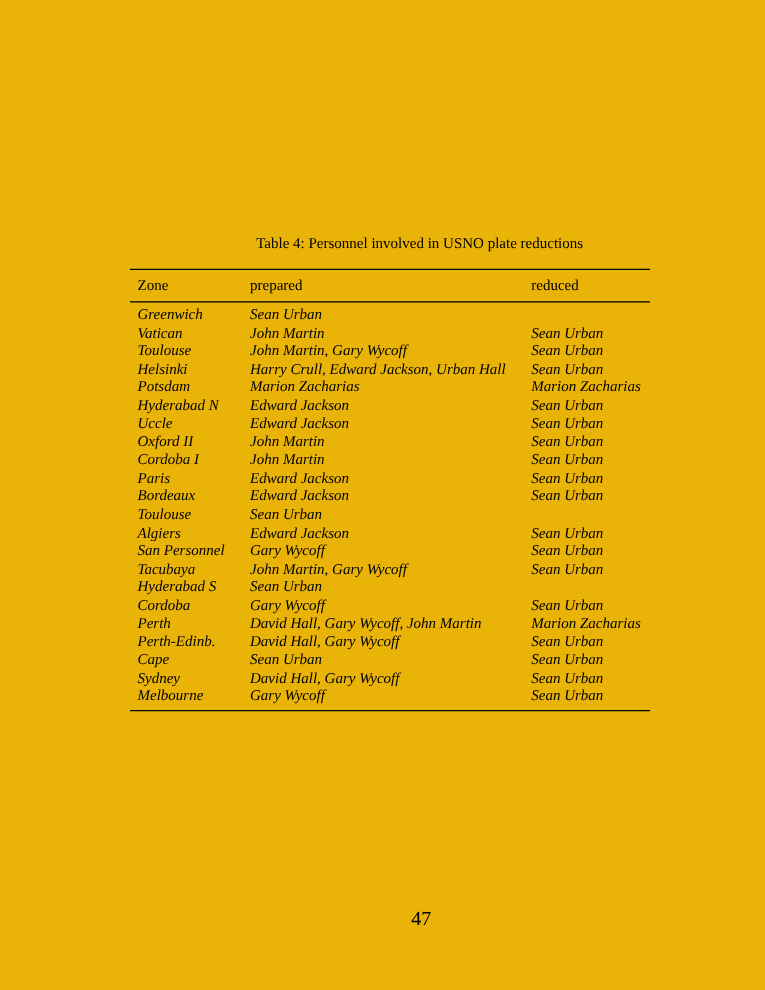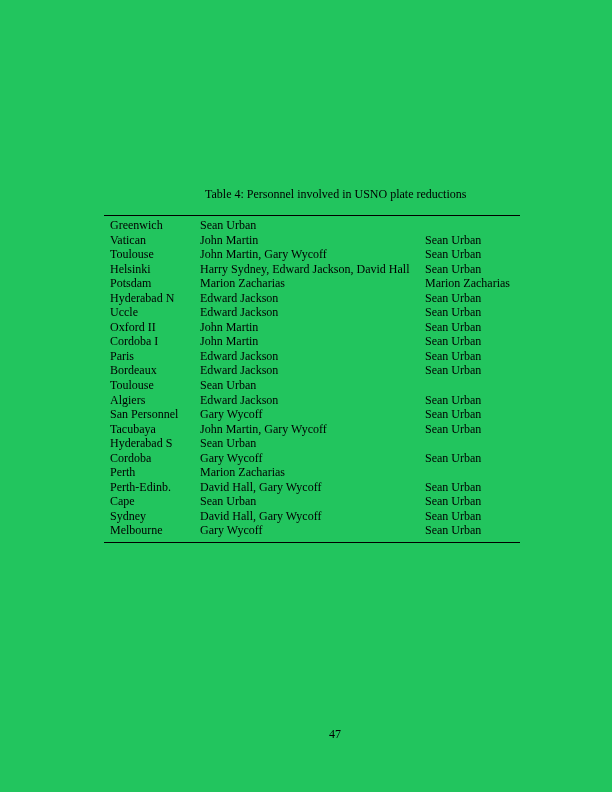--- a/index.html
+++ b/index.html
@@ -4,21 +4,21 @@
 <style>
   html, body {
     margin: 0;
     padding: 0;
     background: #ffffff;
   }
   .page {
     position: relative;
     width: 612px;
     height: 792px;
-    background: #22c55e;
+    background: #eab308;
     color: #000000;
     font-family: "Liberation Serif", "DejaVu Serif", serif;
     overflow: hidden;
   }
   .caption {
     position: absolute;
     top: 187px;
     left: 205px;
     font-size: 12px;
     white-space: nowrap;
@@ -34,69 +34,75 @@
   .thead {
     display: grid;
     grid-template-columns: 96px 225px 95px;
     height: 25px;
     align-items: center;
     border-bottom: 1px solid #000;
     font-size: 12px;
   }
   .tbody {
     padding: 2px 0 4px 0;
+    font-style: italic;
   }
   .trow {
     display: grid;
     grid-template-columns: 96px 225px 95px;
     height: 14.55px;
     line-height: 14.55px;
     font-size: 12px;
   }
   .cell {
     white-space: nowrap;
     overflow: hidden;
   }
   .c1 { padding-left: 6px; }
   .pageno {
     position: absolute;
     top: 727px;
     left: 329px;
-    font-size: 12px;
+    font-size: 16px;
   }
 </style>
 </head>
 <body>
 
 <div class="page">
 
   <div class="caption">Table 4: Personnel involved in USNO plate reductions</div>
 
   <div class="ptable">
+    <div class="thead">
+      <div class="cell c1">Zone</div>
+      <div class="cell c2">prepared</div>
+      <div class="cell c3">reduced</div>
+    </div>
     <div class="tbody">
   <div class="trow">
     <div class="cell c1">Greenwich</div>
     <div class="cell c3">Sean Urban</div>
   </div>
 
   <div class="trow">
     <div class="cell c1">Vatican</div>
     <div class="cell c2">John Martin</div>
     <div class="cell c3">Sean Urban</div>
   </div>
 
   <div class="trow">
     <div class="cell c1">Toulouse</div>
     <div class="cell c2">John Martin, Gary Wycoff</div>
     <div class="cell c3">Sean Urban</div>
   </div>
 
   <div class="trow">
     <div class="cell c1">Helsinki</div>
-    <div class="cell c2">Harry Sydney, Edward Jackson, David Hall</div>
+    <div class="cell c2">Harry Crull, Edward Jackson, Urban Hall</div>
     <div class="cell c3">Sean Urban</div>
   </div>
 
   <div class="trow">
     <div class="cell c1">Potsdam</div>
     <div class="cell c2">Marion Zacharias</div>
     <div class="cell c3">Marion Zacharias</div>
   </div>
 
   <div class="trow">
@@ -164,20 +170,21 @@
   </div>
 
   <div class="trow">
     <div class="cell c1">Cordoba</div>
     <div class="cell c2">Gary Wycoff</div>
     <div class="cell c3">Sean Urban</div>
   </div>
 
   <div class="trow">
     <div class="cell c1">Perth</div>
+    <div class="cell c2">David Hall, Gary Wycoff, John Martin</div>
     <div class="cell c3">Marion Zacharias</div>
   </div>
 
   <div class="trow">
     <div class="cell c1">Perth-Edinb.</div>
     <div class="cell c2">David Hall, Gary Wycoff</div>
     <div class="cell c3">Sean Urban</div>
   </div>
 
   <div class="trow">

